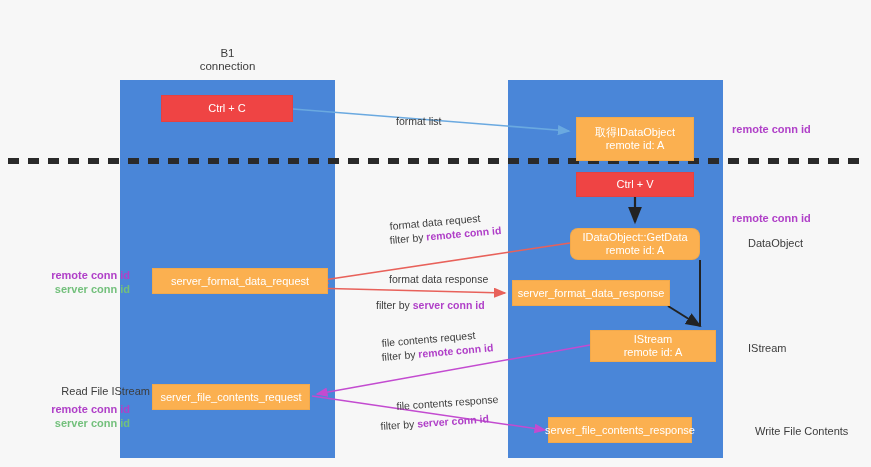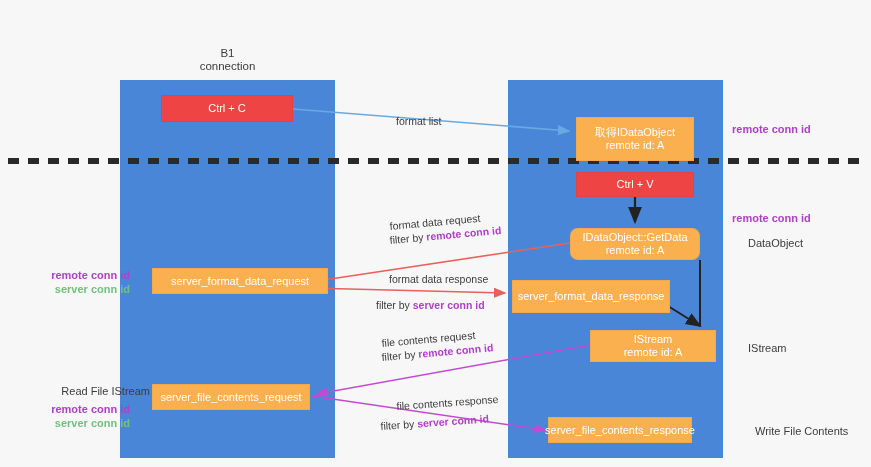--- a/index.html
+++ b/index.html
@@ -40,21 +40,21 @@
     border:1px solid rgba(0,0,0,.04);
   }
   .green{background:#ef4444;}
   .orange{background:#fbb050;}
 
   #n-ctrlc  {left:161px;top:95px;width:132px;height:27px;}
   #n-getido {left:576px;top:117px;width:118px;height:44px;}
   #n-ctrlv  {left:576px;top:172px;width:118px;height:25px;}
   #n-getdata{left:570px;top:228px;width:130px;height:32px;border-radius:8px;}
   #n-sfdreq {left:152px;top:268px;width:176px;height:26px;}
-  #n-sfdres {left:512px;top:280px;width:158px;height:33px;}
+  #n-sfdres {left:512px;top:280px;width:158px;height:26px;}
   #n-istream{left:590px;top:330px;width:126px;height:32px;}
   #n-sfcreq {left:152px;top:384px;width:158px;height:26px;}
   #n-sfcres {left:548px;top:417px;width:144px;height:26px;}
 
   
   .annot{position:absolute;font-size:11px;line-height:14px;color:#3c3c3c;}
   .purple{color:#b040c8;font-weight:bold;}
   .green-t{color:#73c07c;font-weight:bold;}
   .note-title{color:#3c3c3c;padding-left:20px;}
 

